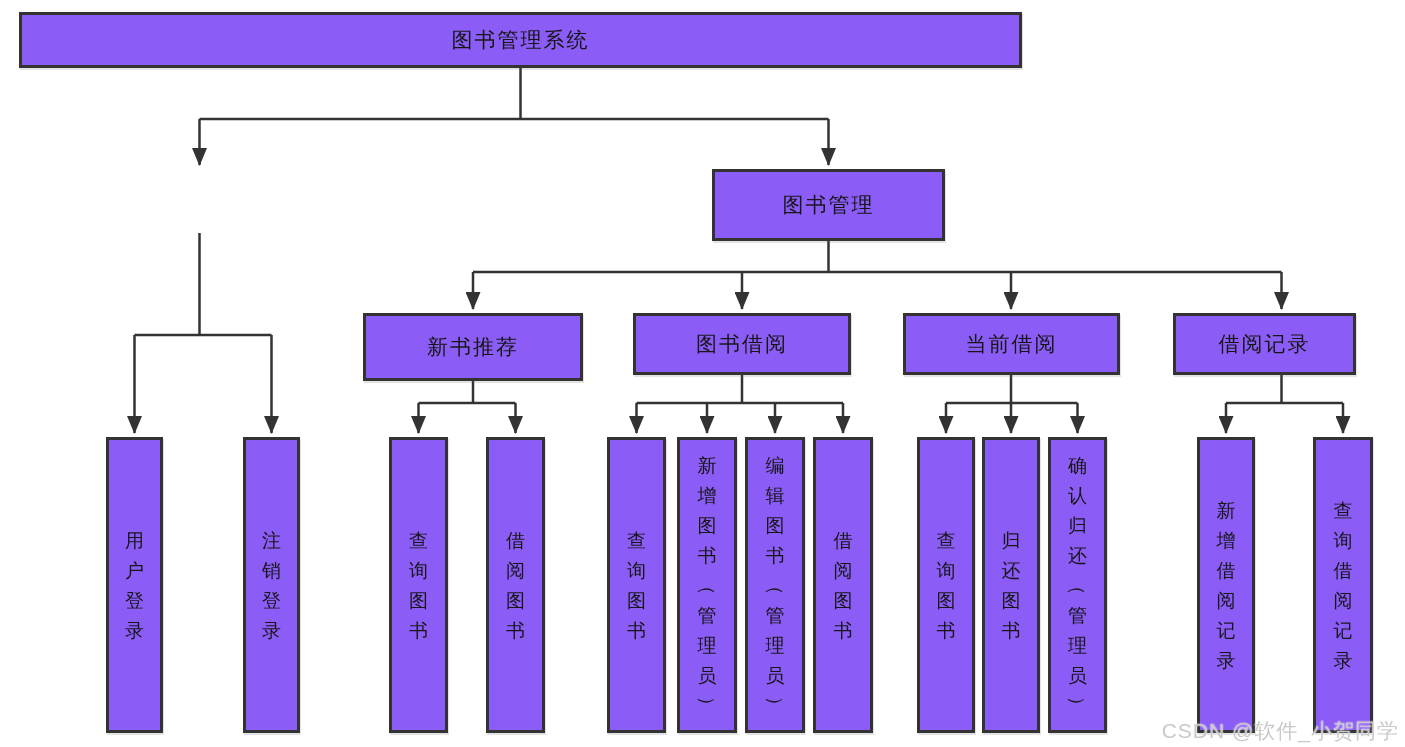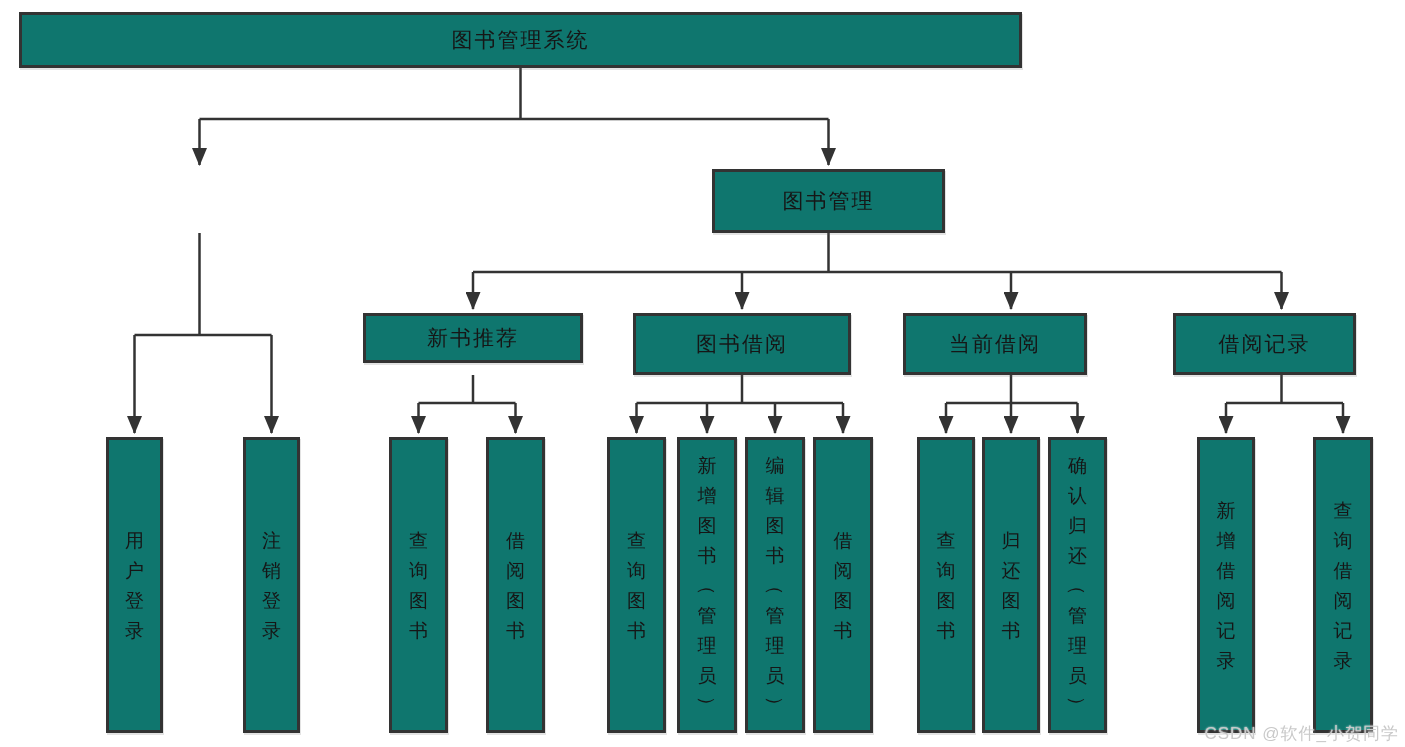--- a/index.html
+++ b/index.html
@@ -6,42 +6,42 @@
   .canvas{
     position:relative;
     width:1405px;height:747px;
     background:#ffffff;
     font-family:"Liberation Sans","DejaVu Sans",sans-serif;
     overflow:hidden;
   }
   .connector-layer{position:absolute;left:0;top:0;width:1405px;height:747px;}
   .box{
     position:absolute;
-    background:#0f766e;
+    background:#8b5cf6;
     border:3px solid #333333;
     box-sizing:border-box;
     display:flex;
     align-items:center;
     justify-content:center;
     color:#161616;
     box-shadow:1px 2px 0 rgba(100,100,100,0.18);
     z-index:2;
   }
   .hnode{font-size:21px;letter-spacing:2px;}
   .leaf{
     flex-direction:column;
     font-size:19px;
     letter-spacing:0;
   }
   .leaf .vchar{display:block;line-height:1;margin:5.5px 0;}
   .leaf .rot{transform:rotate(90deg);}
   .watermark{
     position:absolute;
     right:6px;bottom:2px;
-    font-size:17px;
+    font-size:21px;
     letter-spacing:1px;
     z-index:5;
     text-shadow:0 0 2px #ffffff;
   }
 </style>
 </head>
 <body>
 
 <div class="canvas">
 
@@ -92,31 +92,31 @@
       <line x1="1226" y1="403" x2="1343" y2="403"></line>
       <line x1="1226" y1="403" x2="1226" y2="433" marker-end="url(#arrow)"></line>
       <line x1="1343" y1="403" x2="1343" y2="433" marker-end="url(#arrow)"></line>
     </g>
   </svg>
 
   <div class="box hnode" style="left:19px;top:12px;width:1003px;height:56px;">
     <span>图书管理系统</span>
   </div>
 
-  <div class="box hnode" style="left:712px;top:169px;width:233px;height:64px;">
+  <div class="box hnode" style="left:712px;top:169px;width:233px;height:72px;">
     <span>图书管理</span>
   </div>
 
-  <div class="box hnode" style="left:363px;top:313px;width:220px;height:50px;">
+  <div class="box hnode" style="left:363px;top:313px;width:220px;height:68px;">
     <span>新书推荐</span>
   </div>
   <div class="box hnode" style="left:633px;top:313px;width:218px;height:62px;">
     <span>图书借阅</span>
   </div>
-  <div class="box hnode" style="left:903px;top:313px;width:184px;height:62px;">
+  <div class="box hnode" style="left:903px;top:313px;width:217px;height:62px;">
     <span>当前借阅</span>
   </div>
   <div class="box hnode" style="left:1173px;top:313px;width:183px;height:62px;">
     <span>借阅记录</span>
   </div>
 
   <div class="box leaf" style="left:106px;top:437px;width:57px;height:296px;">
       <span class="vchar">用</span>
       <span class="vchar">户</span>
       <span class="vchar">登</span>

